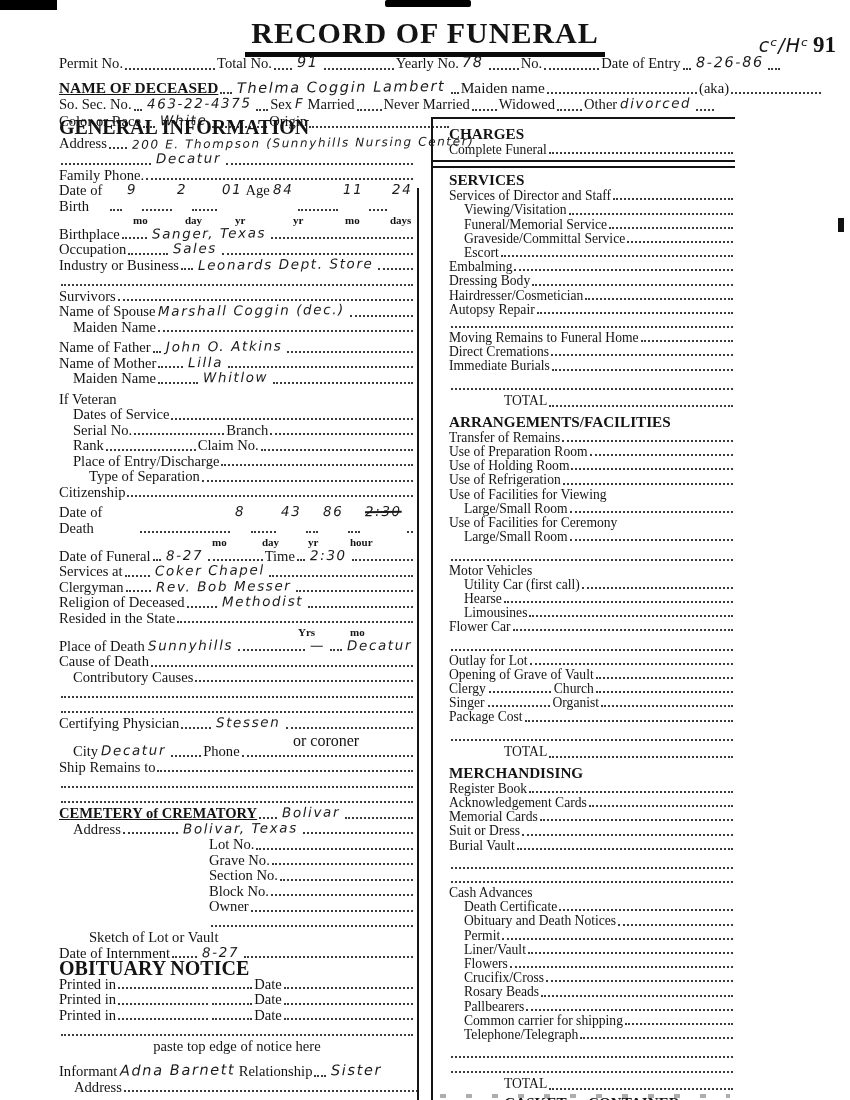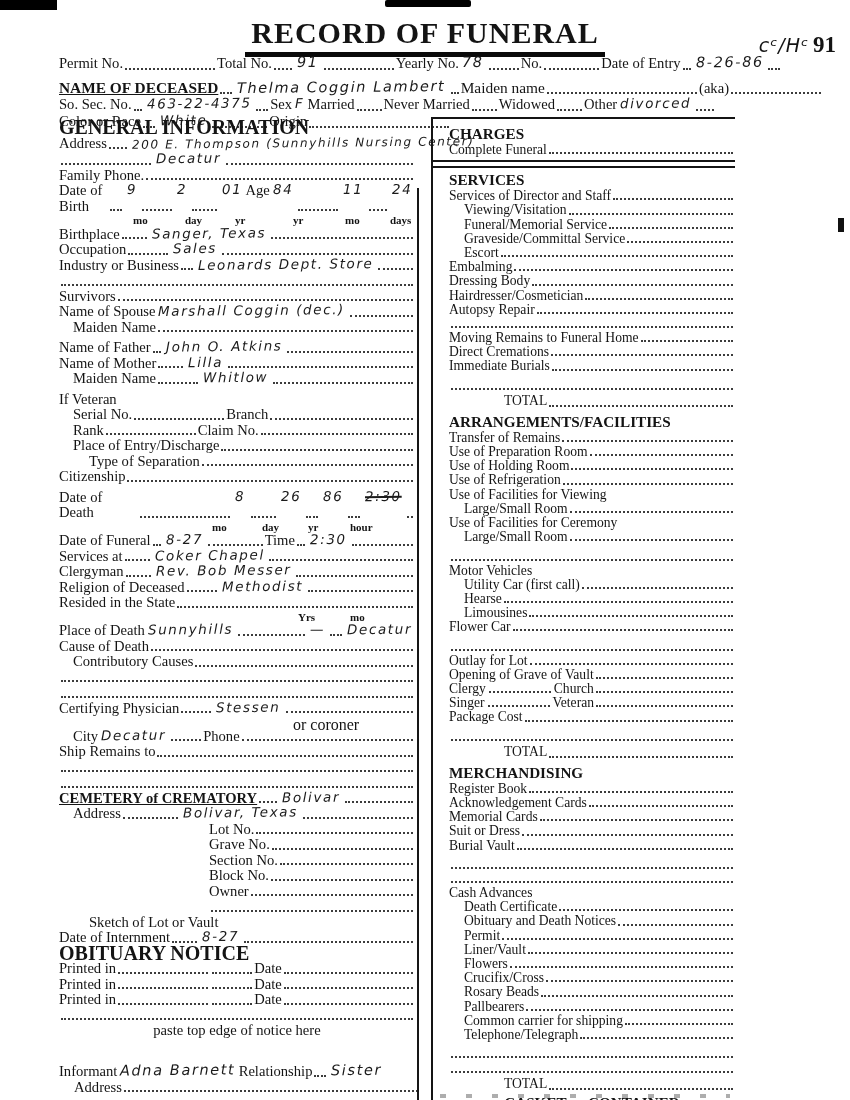--- a/index.html
+++ b/index.html
@@ -216,20 +216,24 @@
     </div>
     <div class="lline ind1">
       <span>Maiden Name</span>
       <span class="dots dw40"></span>
       <span class="hw">Whitlow</span>
       <span class="dots"></span>
     </div>
 
     <div class="lline g5">If Veteran</div>
     <div class="lline ind1">
+      <span>Dates of Service</span>
+      <span class="dots"></span>
+    </div>
+    <div class="lline ind1">
       <span>Serial No.</span>
       <span class="dots dw90"></span>
       <span>Branch</span>
       <span class="dots"></span>
     </div>
     <div class="lline ind1">
       <span>Rank</span>
       <span class="dots dw90"></span>
       <span>Claim No.</span>
       <span class="dots"></span>
@@ -245,21 +249,21 @@
     <div class="lline">
       <span>Citizenship</span>
       <span class="dots"></span>
     </div>
 
     <div class="lline g5">
       <span>Date of Death</span>
       <span class="dots dw90"></span>
       <span class="hw">8</span>
       <span class="dots dw25"></span>
-      <span class="hw">26</span>
+      <span class="hw">43</span>
       <span class="dots dw12"></span>
       <span class="hw">86</span>
       <span class="dots dw12"></span>
       <span class="hw struck">2:30</span>
       <span class="dots"></span>
     </div>
     <div class="subrow">
       <span style="left:177px">mo</span>
       <span style="left:227px">day</span>
       <span style="left:273px">yr</span>
@@ -584,21 +588,21 @@
         </div>
         <div class="cline pair">
           <span>Clergy</span>
           <span class="pdots"></span>
           <span>Church</span>
           <span class="dots"></span>
         </div>
         <div class="cline pair">
           <span>Singer</span>
           <span class="pdots"></span>
-          <span>Veteran</span>
+          <span>Organist</span>
           <span class="dots"></span>
         </div>
         <div class="cline item">
           <span class="lbl">Package Cost</span>
           <span class="dots"></span>
         </div>
         <div class="cline gap"></div>
         <div class="cline dotted">
           <span class="dots"></span>
         </div>

